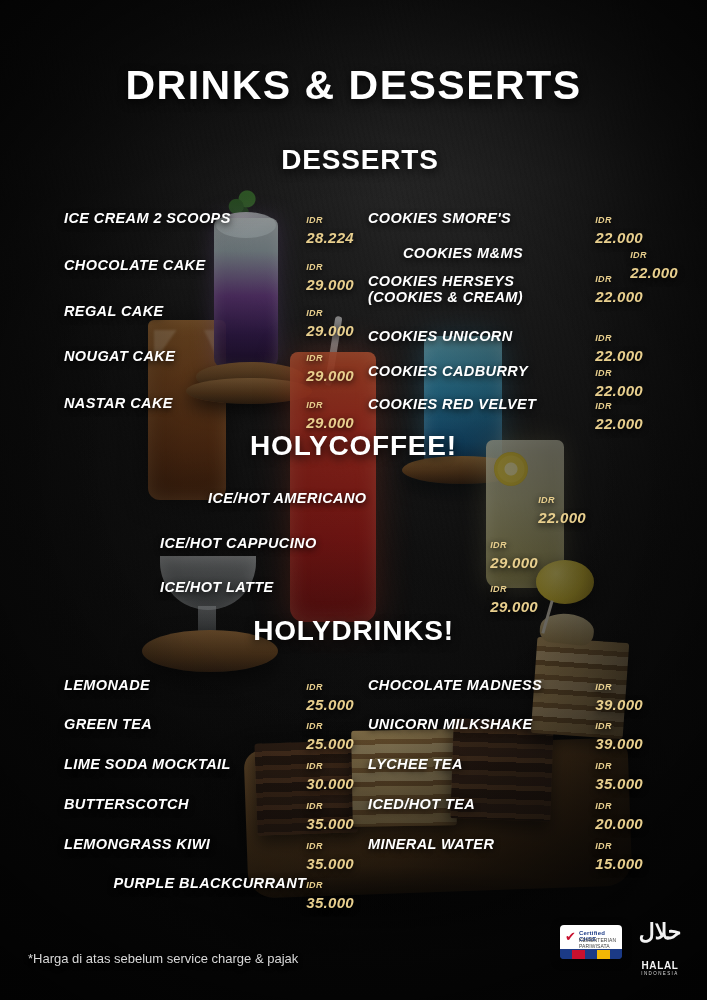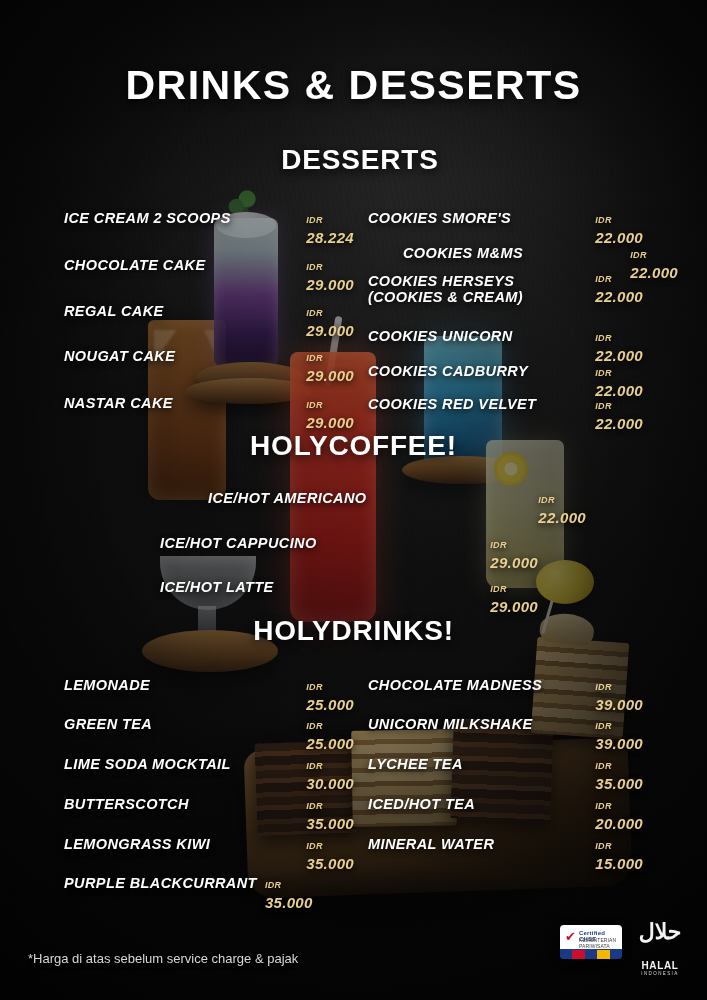--- a/index.html
+++ b/index.html
@@ -532,21 +532,21 @@
         <span class="price">35.000</span>
       </span>
     </div>
     <div class="row" style="left:64px; top:836px; width:290px; justify-content:space-between;">
       <span class="name">LEMONGRASS KIWI</span>
       <span class="price-wrap">
         <span class="idr">IDR</span>
         <span class="price">35.000</span>
       </span>
     </div>
-    <div class="row" style="left:64px; top:875px; width:290px; justify-content:flex-start;gap:8px;">
+    <div class="row" style="left:64px; top:875px; width:290px; justify-content:flex-end;">
       <span class="name">PURPLE BLACKCURRANT</span>
       <span class="price-wrap">
         <span class="idr">IDR</span>
         <span class="price">35.000</span>
       </span>
     </div>
 
     <div class="row" style="left:368px; top:677px; width:275px; justify-content:space-between;">
       <span class="name">CHOCOLATE MADNESS</span>
       <span class="price-wrap">

